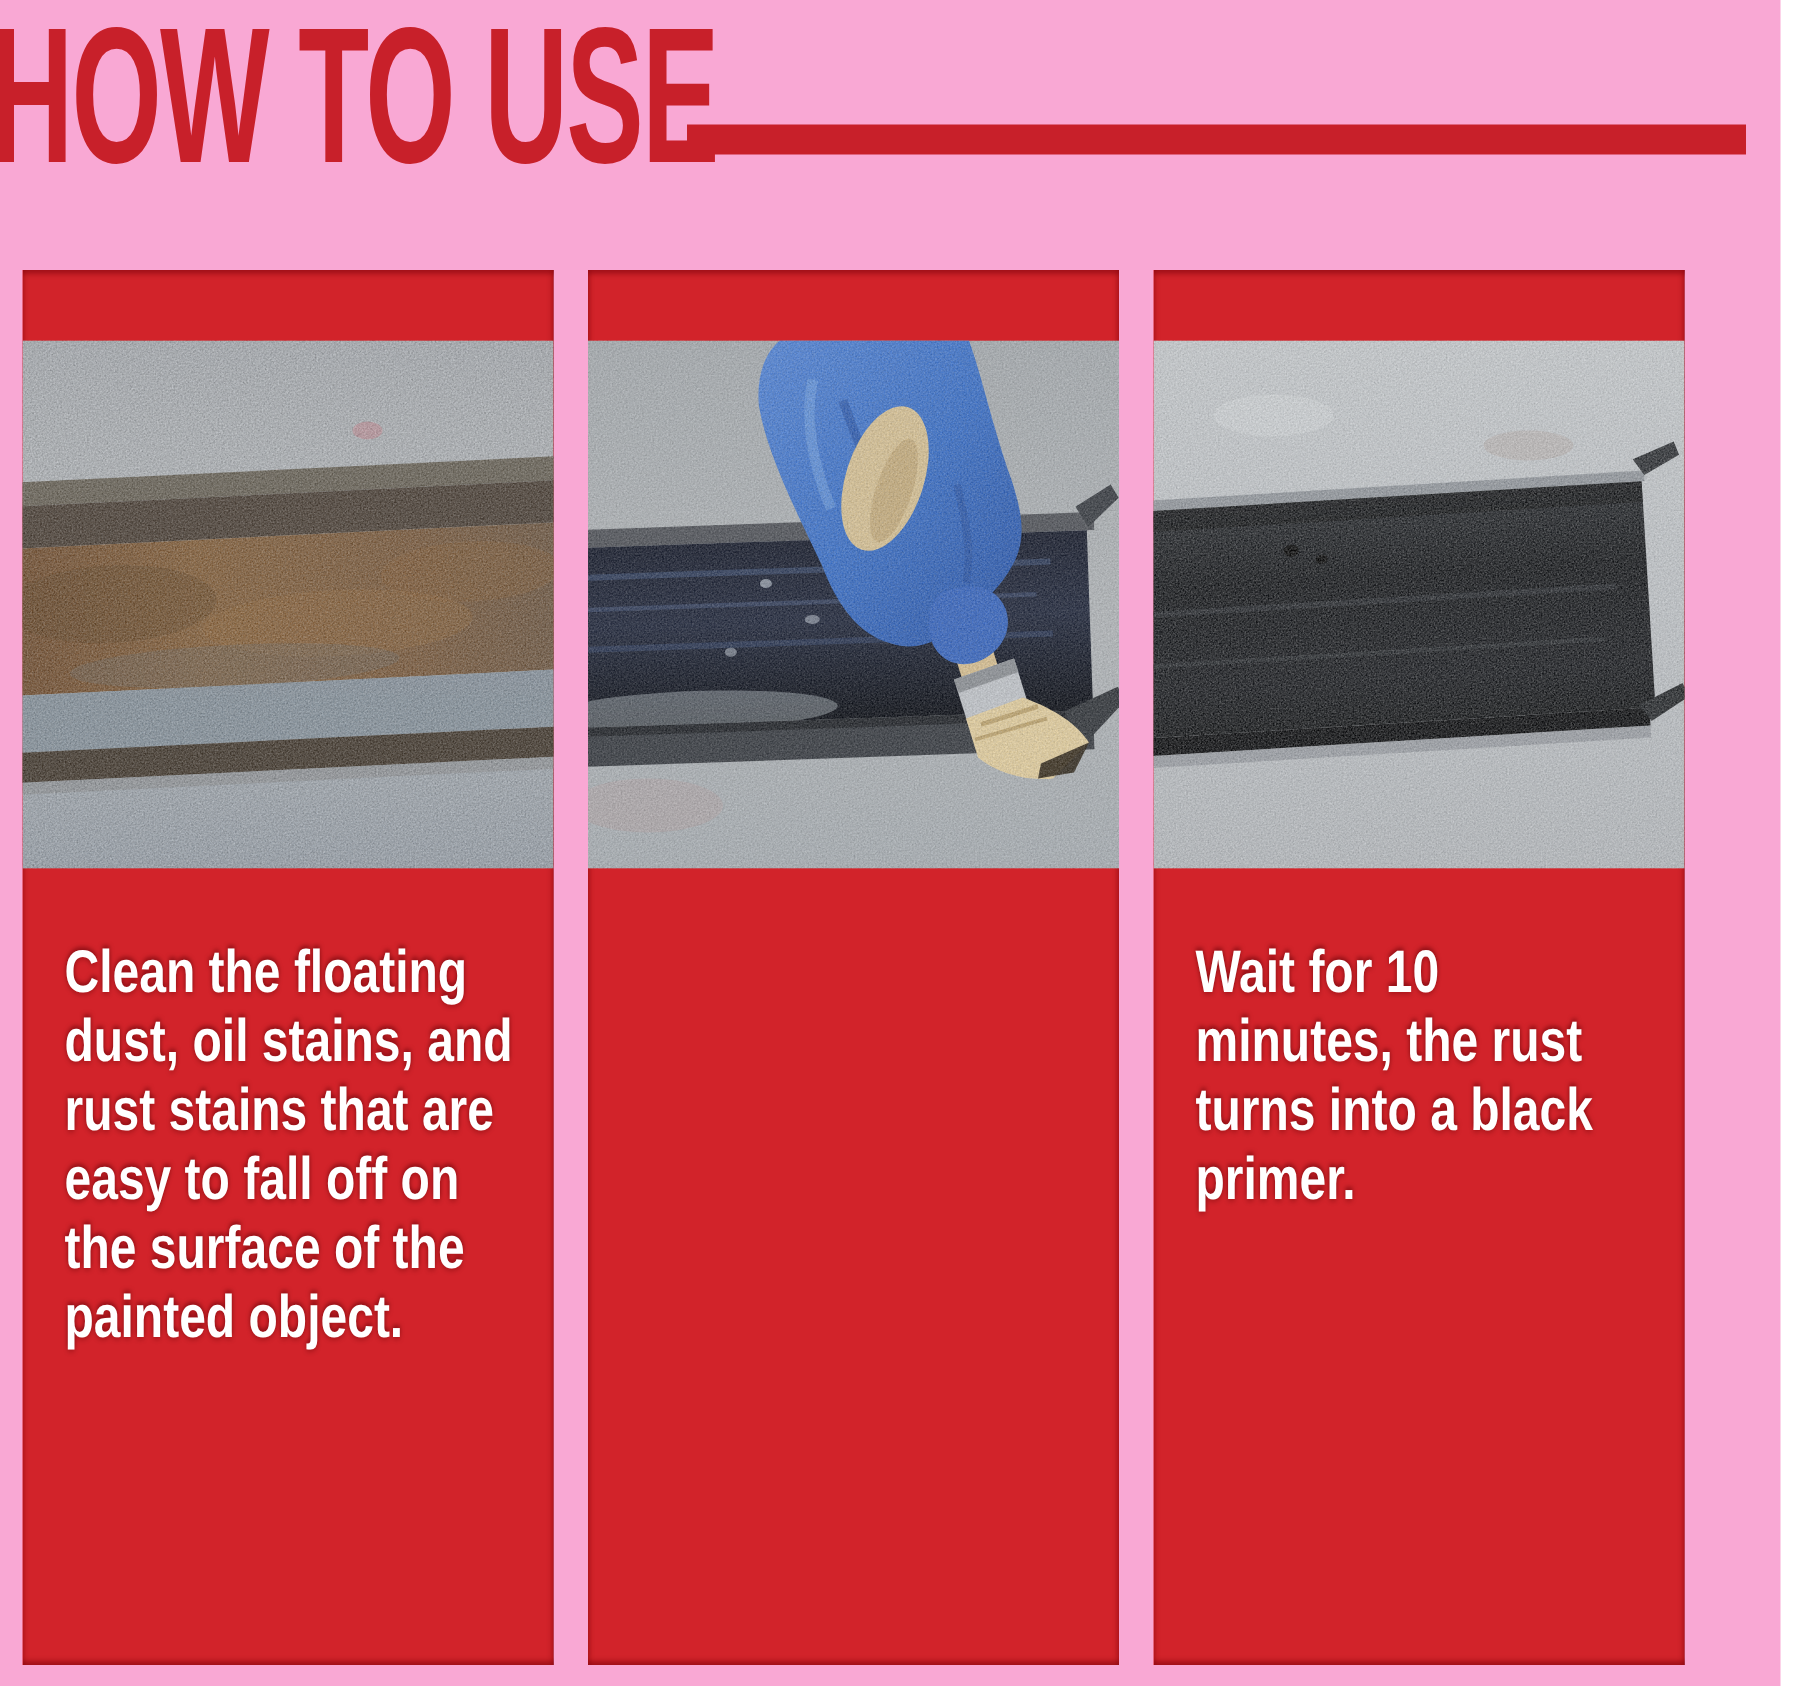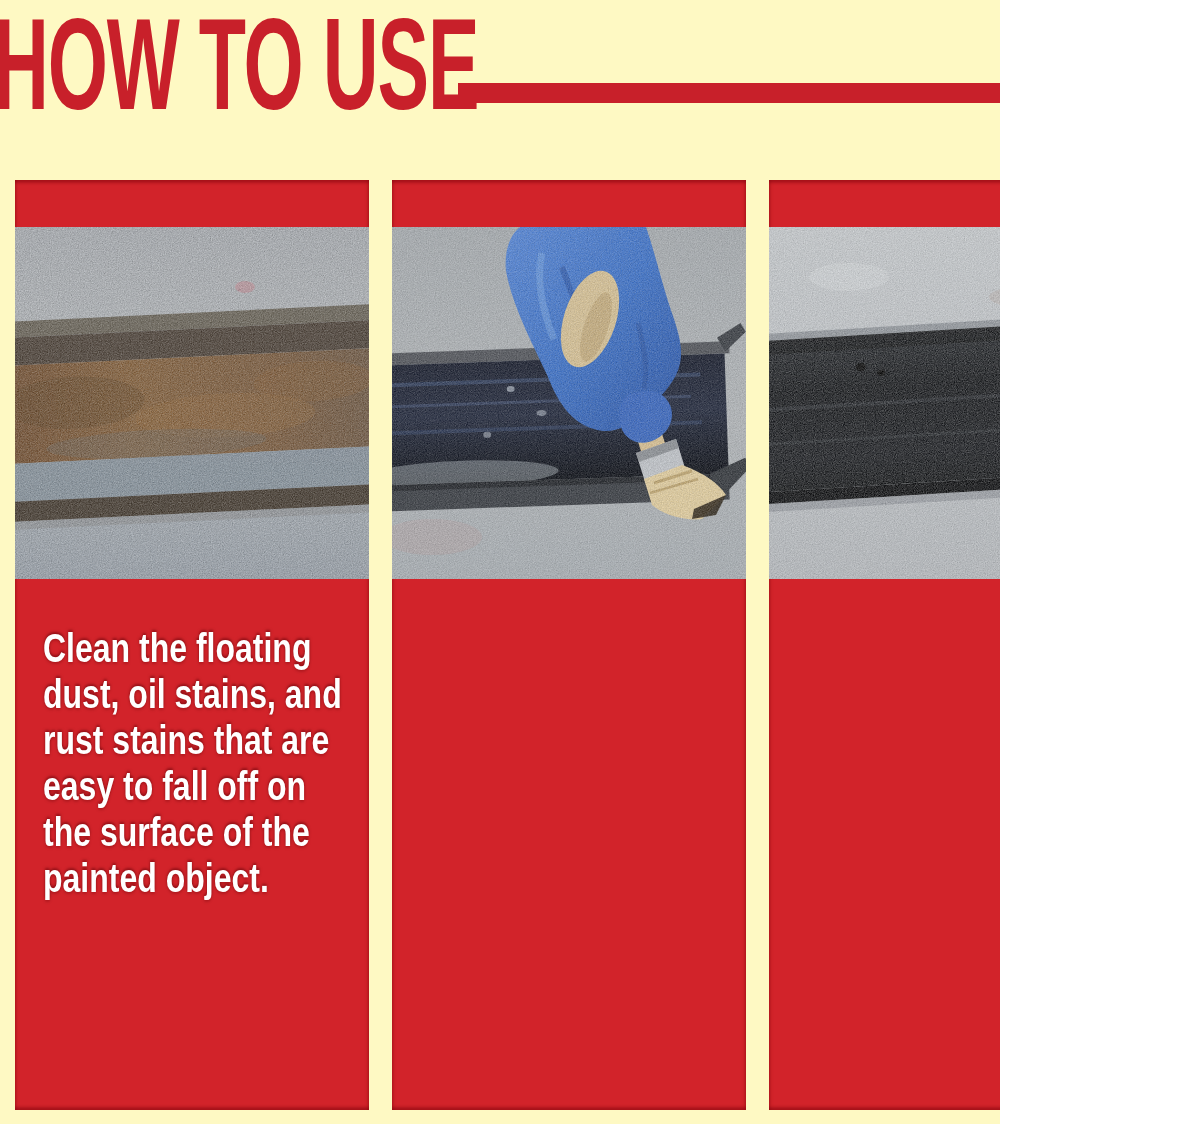--- a/index.html
+++ b/index.html
@@ -1,17 +1,17 @@
 <!DOCTYPE html>
 <html><head>
 <meta charset="utf-8">
 <style>
   html,body{margin:0;padding:0;background:#ffffff;}
   .canvas{
-    position:relative;width:1000px;height:1124px;background:#fef9c3;
+    position:relative;width:1187px;height:1124px;background:#f9a8d4;
     overflow:hidden;font-family:"Liberation Sans", sans-serif;
   }
   
   .title{
     position:absolute;top:0px;left:-7px;
     font-weight:bold;font-size:129px;line-height:1;letter-spacing:-2px;
     color:#c8202a;white-space:nowrap;
     transform:scaleX(0.60);transform-origin:0 0;
   }
   .title-bar{
@@ -198,16 +198,22 @@
             <ellipse cx="115" cy="142" rx="4" ry="3" fill="#000"></ellipse>
             <rect x="-25" y="254" width="352" height="12" fill="#08090b"></rect>
             <rect x="-25" y="266" width="352" height="8" fill="#7f848a" opacity="0.55"></rect>
             <polygon points="326,88 354,78 357,87 333,99" fill="#2a2d31"></polygon>
             <polygon points="320,252 350,239 354,248 328,263" fill="#222528"></polygon>
           </g>
           <rect width="354" height="352" filter="url(#nD)" opacity="0.14"></rect>
           <rect width="354" height="352" filter="url(#nL)" opacity="0.3"></rect>
         </svg>
       </div>
+      <div class="caption-wrap">
+        <div class="caption">Wait for 10
+minutes, the rust
+turns into a black
+primer.</div>
+      </div>
     </div>
 
   </div>
 </div>
 
 </body></html>

